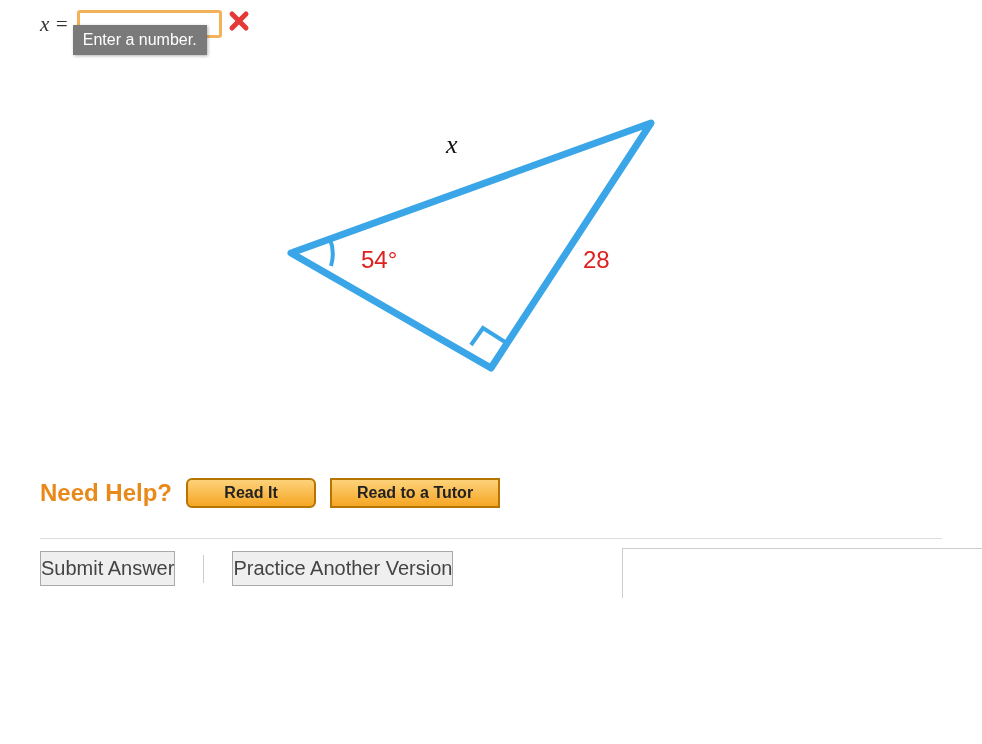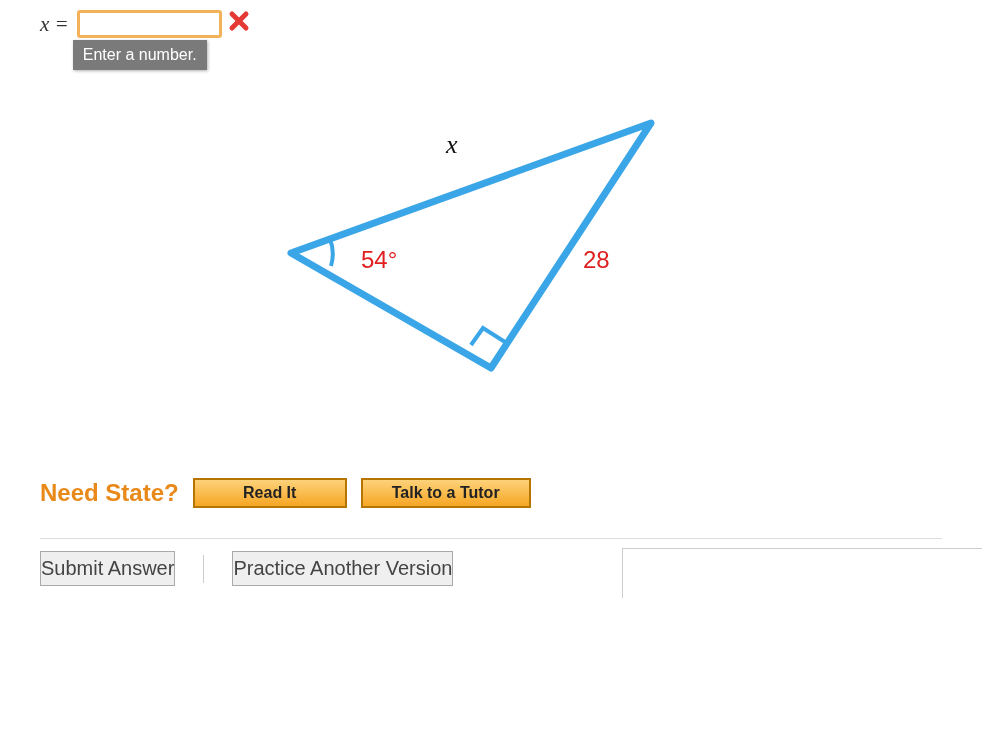--- a/index.html
+++ b/index.html
@@ -45,21 +45,21 @@
     background: #fff;
   }
   .wrong-icon {
     display: inline-block;
     margin-left: 6px;
     vertical-align: middle;
   }
   .wrong-icon svg { display:block; }
   .tooltip {
     position: absolute;
-    top: 30px;
+    top: 15px;
     left: -4px;
     background: #7a7a7a;
     color: #fff;
     font-size: 16px;
     padding: 6px 10px;
     white-space: nowrap;
     box-shadow: 1px 1px 3px rgba(0,0,0,0.3);
   }
   .diagram-area {
     width: 100%;
@@ -86,21 +86,21 @@
   .orange-btn {
     background: linear-gradient(#fdd27a, #f6a624);
     border: 2px solid #b67400;
     font-family: Verdana, Arial, sans-serif;
     font-weight: bold;
     font-size: 16px;
     color: #222;
     cursor: pointer;
     text-align: center;
   }
-  .orange-btn.read { width: 154px; height: 30px; }
+  .orange-btn.read { width: 130px; height: 30px; border-radius: 6px; }
   .orange-btn.tutor { width: 170px; height: 30px; }
   .bottom-row {
     display: flex;
     align-items: center;
     padding: 12px 0 12px 0;
     border-top: 1px solid #ddd;
     position: relative;
   }
   .gray-btn {
     background: #efefef;
@@ -158,23 +158,23 @@
         <polyline points="210,247 222,230 244,244"></polyline>
       </g>
 
       <text x="185" y="55" class="diagram-label">x</text>
       <text x="100" y="170" class="diagram-value">54°</text>
       <text x="322" y="170" class="diagram-value">28</text>
     </svg>
   </div>
 
   <div class="help-row">
-    <span class="need-help">Need State?</span>
+    <span class="need-help">Need Help?</span>
     <button class="orange-btn read">Read It</button>
-    <button class="orange-btn tutor">Talk to a Tutor</button>
+    <button class="orange-btn tutor">Read to a Tutor</button>
   </div>
 
   <div class="bottom-row">
     <button class="gray-btn">Submit Answer</button>
     <div class="sep"></div>
     <button class="gray-btn">Practice Another Version</button>
     <div class="bottom-right-panel"></div>
   </div>
 </div>
 

